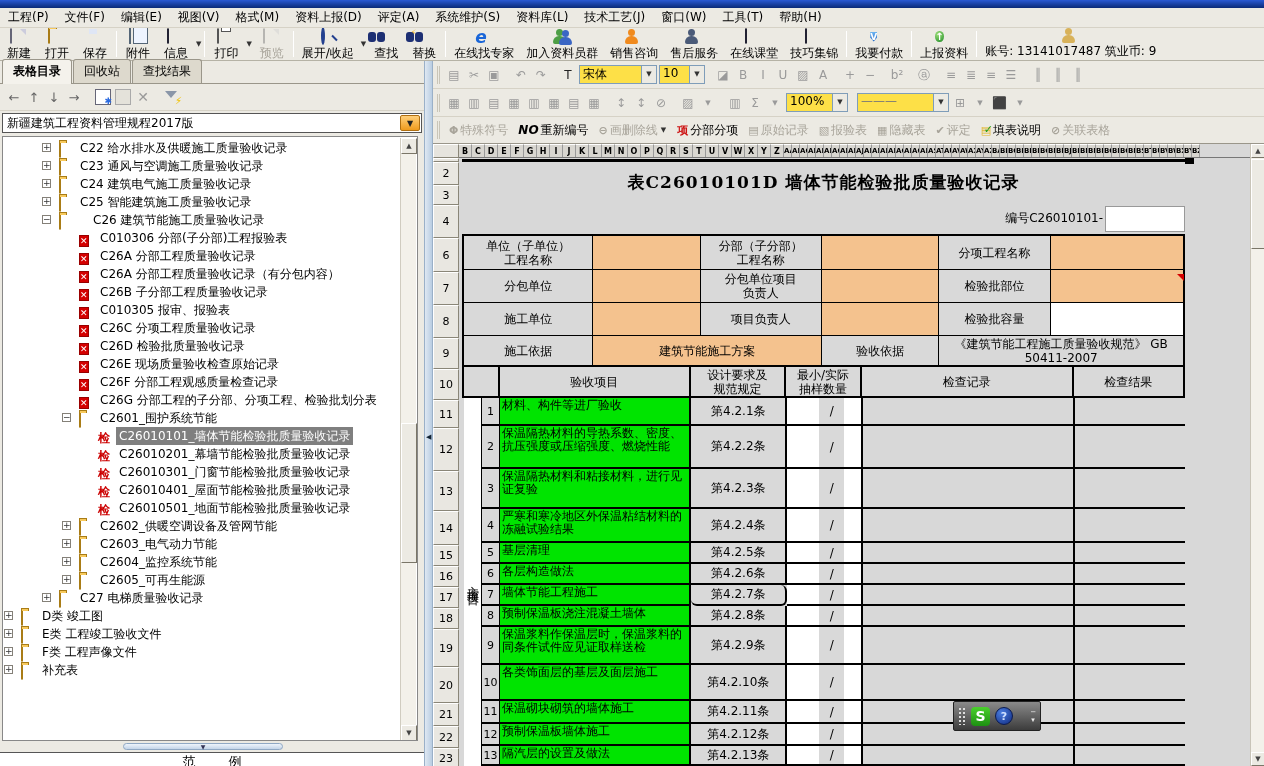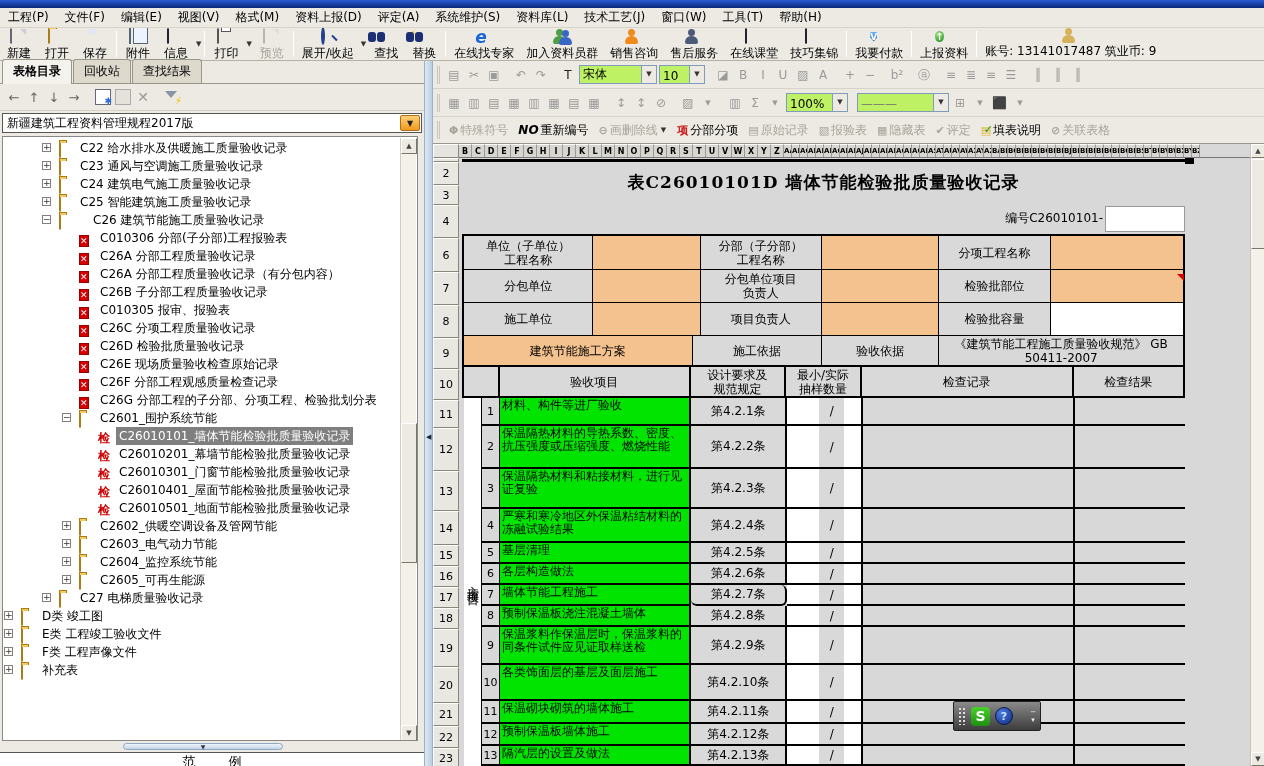--- a/index.html
+++ b/index.html
@@ -96,21 +96,21 @@
 #vsplit{position:absolute;left:424px;top:61px;width:9px;height:705px;background:linear-gradient(90deg,#dfe8f2,#b9cde2);border-left:1px solid #9ab0c8;border-right:1px solid #9ab0c8}
 #vsplit .varr{position:absolute;left:1px;top:372px;font-size:7px;color:#123}
 
 
 #rightpane{position:absolute;left:433px;top:61px;width:831px;height:705px;background:var(--win)}
 .fmtrow{position:absolute;left:0;width:831px;height:28px;display:flex;align-items:center;gap:2px;padding:0 4px;border-bottom:1px solid #d6d2c6;overflow:hidden}
 #fmt1{top:0}#fmt2{top:28px}#fmt3{top:56px;height:27px;border-bottom:1px solid #9a968a}
 .grip{width:3px;height:18px;border-left:3px double #c9c5b8;margin-right:3px}
 .g{min-width:18px;height:18px;text-align:center;line-height:18px;color:var(--dis);font-size:12px}
 .g.dark{color:#222}
-.combo{display:flex;align-items:flex-end;height:19px;background:#bef264;border:1px solid #7f9db9;padding-left:3px;position:relative;font-size:12px}
+.combo{display:flex;align-items:flex-start;height:19px;background:#fde047;border:1px solid #7f9db9;padding-left:3px;position:relative;font-size:12px}
 .combo .ca{margin-left:auto;width:15px;height:17px;background:var(--win);border-left:1px solid #7f9db9;font-size:7px;text-align:center;line-height:16px;color:#333}
 .r3btn{display:flex;align-items:center;gap:2px;padding:0 4px;white-space:nowrap}
 .r3btn.dis{color:#a8a49a}
 .r3ic{font-size:11px;font-weight:bold}
 .r3ic.red{color:#cc1111}
 .r3ic.no{font-style:italic;font-size:12px;color:#000}
 .r3ic.tianbiao{position:relative;color:#e0b52a}
 .r3ic.tianbiao::after{content:"✓";position:absolute;left:3px;top:-1px;color:#1e9e1e}
 
 
@@ -754,22 +754,22 @@
             </div>
             <div class="irow" style="height: 33px;">
               <div class="icell label" style="width: 130px;">施工单位</div>
               <div class="icell data" style="width: 108px;"></div>
               <div class="icell label" style="width: 122px;">项目负责人</div>
               <div class="icell data" style="width: 118px;"></div>
               <div class="icell label" style="width: 112px;">检验批容量</div>
               <div class="icell input" style="width: 133px;"></div>
             </div>
             <div class="irow" style="height: 31px;">
+              <div class="icell label" style="width: 130px;">施工依据</div>
               <div class="icell data" style="width: 230px;">建筑节能施工方案</div>
-              <div class="icell label" style="width: 130px;">施工依据</div>
               <div class="icell label" style="width: 118px;">验收依据</div>
               <div class="icell white" style="width: 245px;">《建筑节能工程施工质量验收规范》 GB
 50411-2007</div>
             </div>
           </div>
         <div id="checktbl">
           <div class="chead" id="chead">
               <div class="chc" style="width: 36px;"></div>
               <div class="chc" style="width: 192px;">验收项目</div>
               <div class="chc" style="width: 96px;">设计要求及

